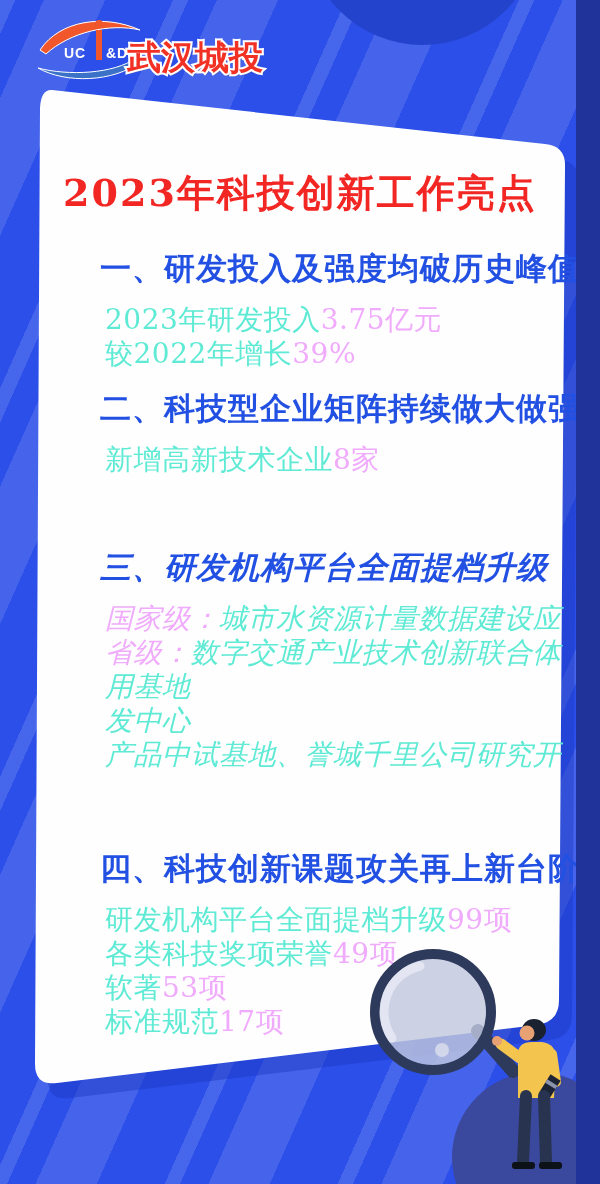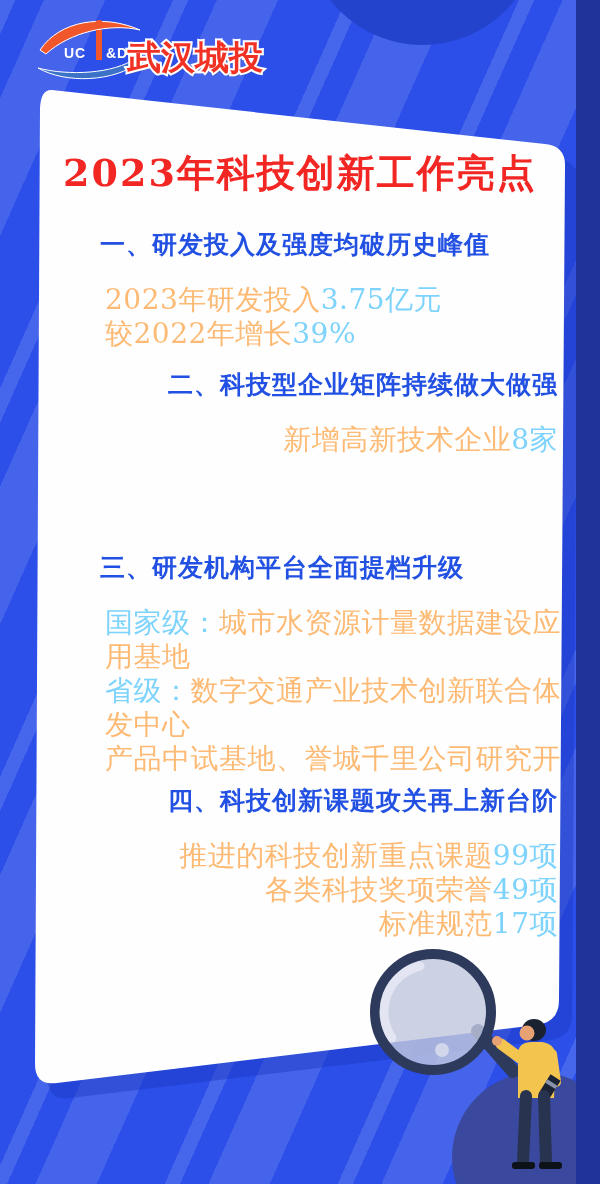--- a/index.html
+++ b/index.html
@@ -28,37 +28,37 @@
   .logo-cn{
     font-size:34px;font-weight:bold;
     fill:#F23125;stroke:#ffffff;stroke-width:4px;paint-order:stroke;
     font-family:"Liberation Sans",sans-serif;
   }
   .logo-cn-shadow{
     font-size:34px;font-weight:bold;fill:rgba(90,95,130,0.55);
     font-family:"Liberation Sans",sans-serif;
   }
   .logo-abbr{font-size:14px;font-weight:bold;fill:#ffffff;letter-spacing:1px;}
-  .content{position:absolute;inset:0;z-index:3;}
+  .content{position:absolute;inset:0;z-index:3;margin-top:20px;}
   .poster-title{
     position:absolute;left:50px;top:148px;width:500px;
     text-align:center;font-size:38px;font-weight:bold;color:#F22623;
     font-family:"DejaVu Serif",serif;letter-spacing:2px;white-space:nowrap;
   }
   .section{position:absolute;left:100px;width:458px;}
-  .sec-1{top:228px;} .sec-2{top:368px;text-align:right;} .sec-3{top:551px;} .sec-4{top:784px;text-align:right;}
+  .sec-1{top:228px;} .sec-2{top:368px;} .sec-3{top:527px;font-style:italic;} .sec-4{top:828px;}
   .sec-heading{
-    height:34px;font-size:25px;font-weight:bold;color:#2150E2;
+    height:34px;font-size:31px;font-weight:bold;color:#2150E2;
     letter-spacing:1px;white-space:nowrap;
     font-family:"Liberation Sans",sans-serif;
   }
   .sec-body{margin-top:21px;padding-left:5px;font-family:"DejaVu Serif",serif;}
   .body-line{font-size:28px;line-height:34px;white-space:nowrap;letter-spacing:0.5px;}
-  .body-line .blue{color:#fdba74;}
-  .body-line .red{color:#7dd3fc;}
+  .body-line .blue{color:#5eead4;}
+  .body-line .red{color:#f0abfc;}
   .corner-circle{
     position:absolute;right:-46px;bottom:-58px;width:170px;height:170px;
     border-radius:50%;background:#3A499E;z-index:5;
   }
   .illustration{position:absolute;left:360px;top:930px;z-index:6;}
 </style>
 </head>
 <body>
 
 <div id="stage">
@@ -97,32 +97,33 @@
       <div class="sec-heading">二、科技型企业矩阵持续做大做强</div>
       <div class="sec-body">
           <div class="body-line"><span class="blue">新增高新技术企业</span><span class="red">8家</span></div>
         </div>
     </div>
 
     <div class="section sec-3">
       <div class="sec-heading">三、研发机构平台全面提档升级</div>
       <div class="sec-body">
           <div class="body-line"><span class="red">国家级：</span><span class="blue">城市水资源计量数据建设应</span></div>
+          <div class="body-line"><span class="red">省级：</span><span class="blue">数字交通产业技术创新联合体</span></div>
           <div class="body-line"><span class="blue">用基地</span></div>
-          <div class="body-line"><span class="red">省级：</span><span class="blue">数字交通产业技术创新联合体</span></div>
           <div class="body-line"><span class="blue">发中心</span></div>
           <div class="body-line"><span class="blue">产品中试基地、誉城千里公司研究开</span></div>
         </div>
     </div>
 
     <div class="section sec-4">
       <div class="sec-heading">四、科技创新课题攻关再上新台阶</div>
       <div class="sec-body">
-          <div class="body-line"><span class="blue">推进的科技创新重点课题</span><span class="red">99项</span></div>
+          <div class="body-line"><span class="blue">研发机构平台全面提档升级</span><span class="red">99项</span></div>
           <div class="body-line"><span class="blue">各类科技奖项荣誉</span><span class="red">49项</span></div>
+          <div class="body-line"><span class="blue">软著</span><span class="red">53项</span></div>
           <div class="body-line"><span class="blue">标准规范</span><span class="red">17项</span></div>
         </div>
     </div>
   </div>
 
   <div class="corner-circle"></div>
 
   <svg class="illustration" width="240" height="254" viewBox="0 0 240 254">
 
     <line x1="118" y1="101" x2="153" y2="141" stroke="#2E3A5C" stroke-width="14" stroke-linecap="round"></line>

